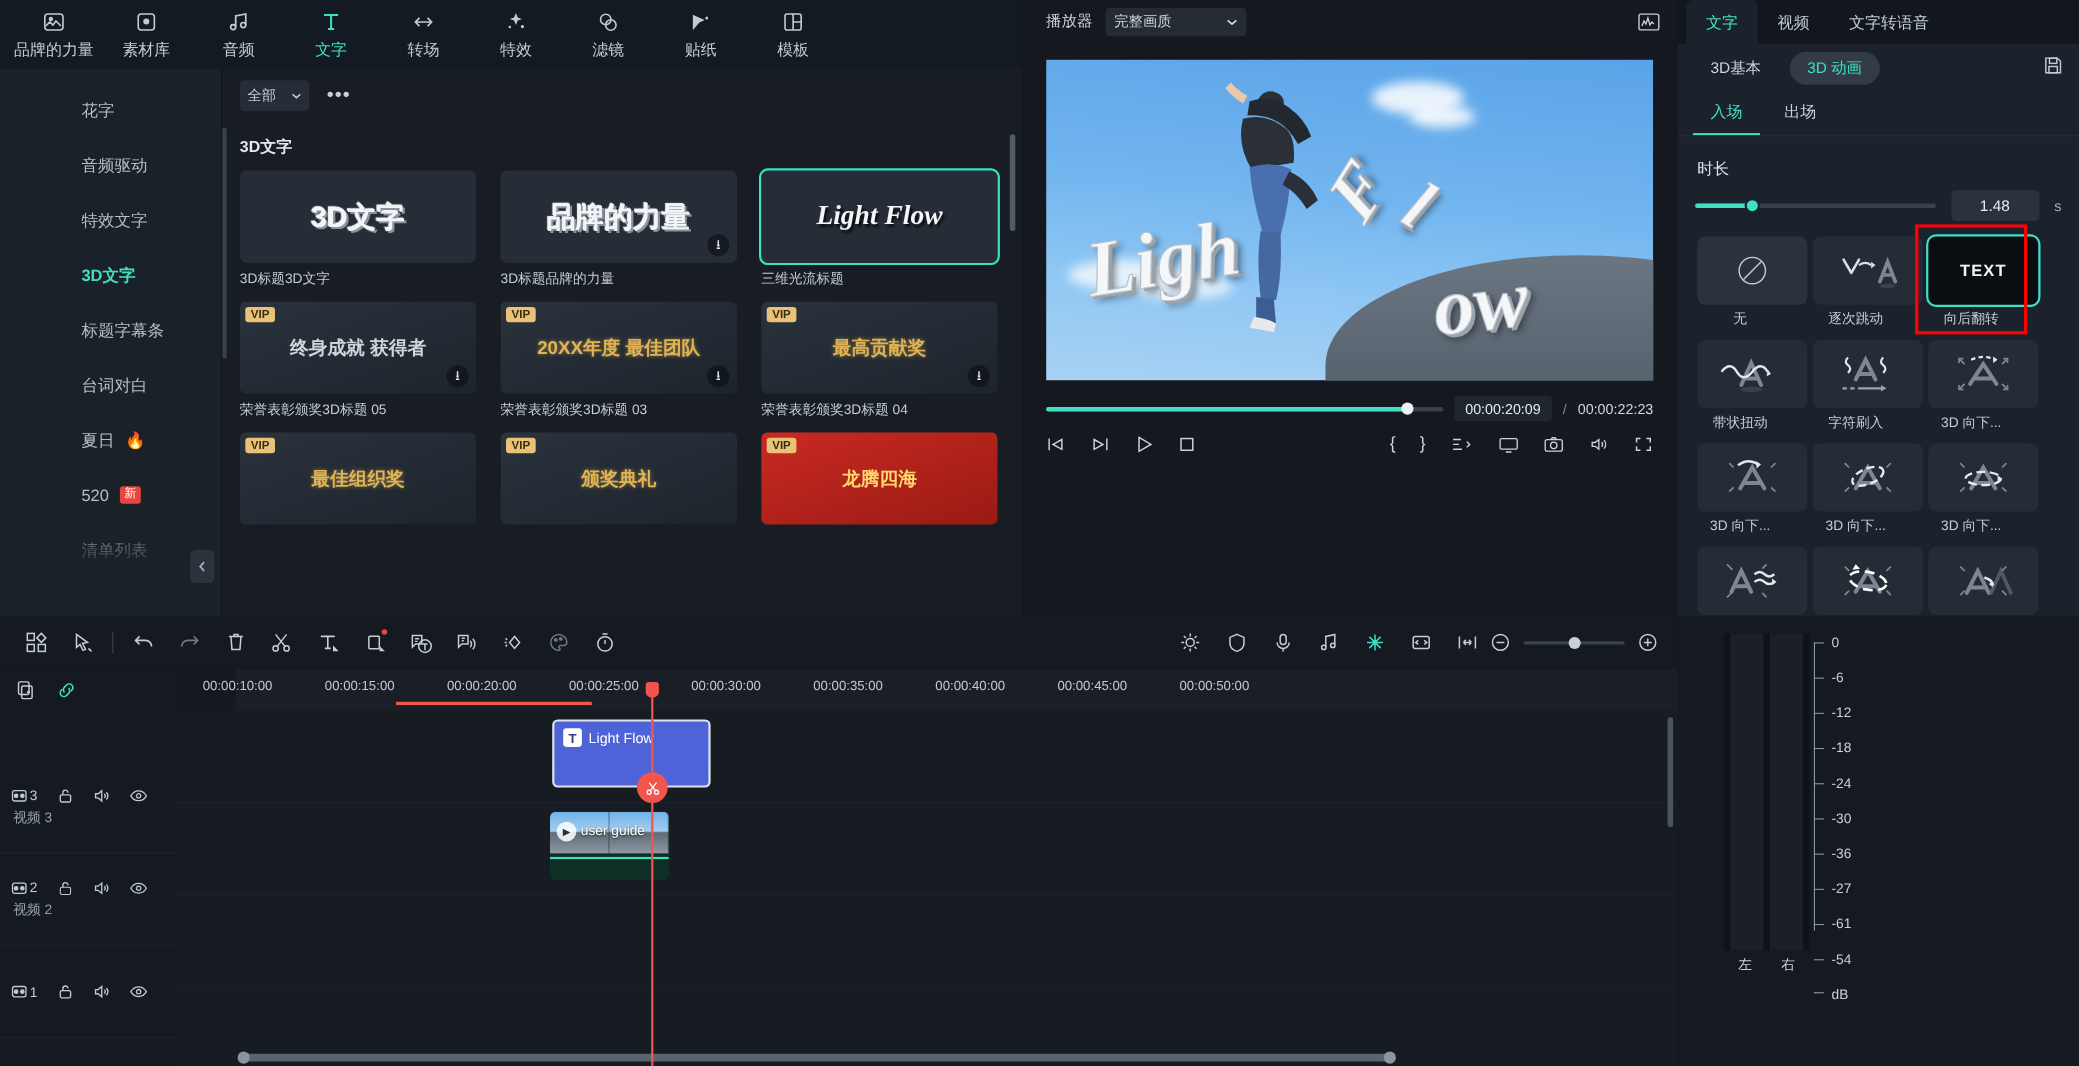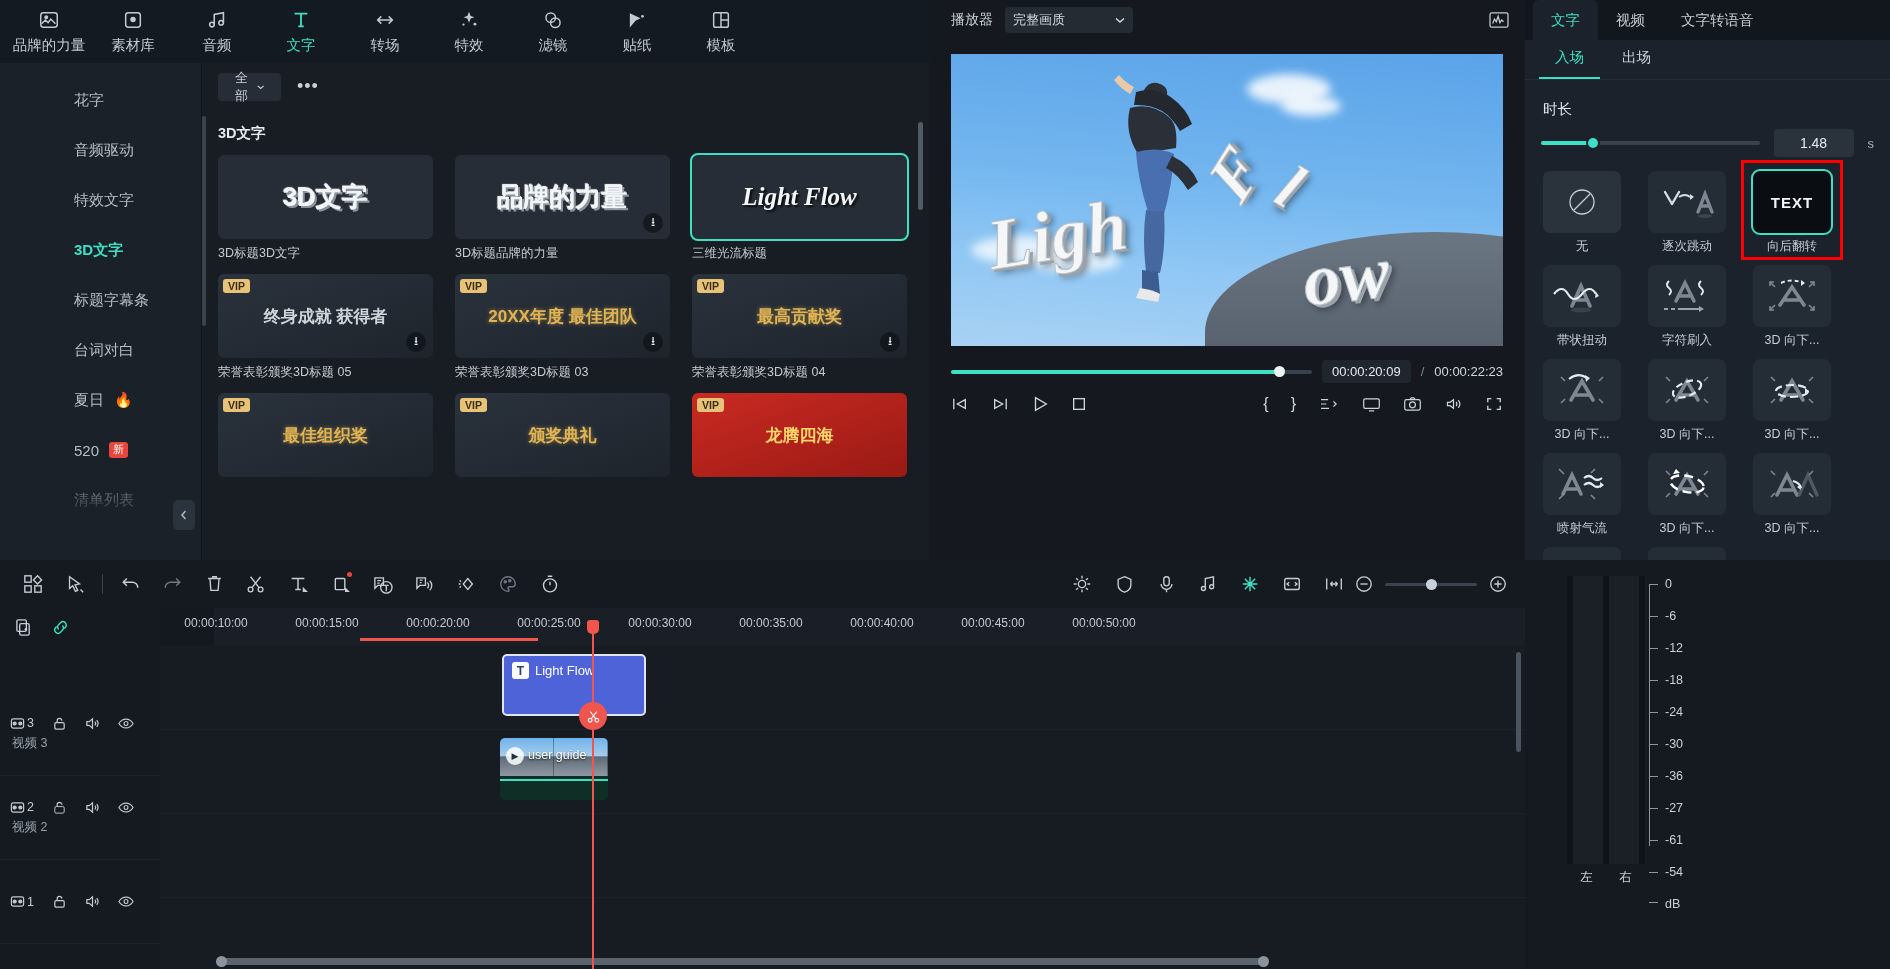--- a/index.html
+++ b/index.html
@@ -63,21 +63,21 @@
 
   .browser { flex: 1; display: flex; flex-direction: column; min-width: 0; background: #181d24; }
   .search-row {
     height: 47px; display: flex; align-items: center; gap: 10px;
     padding: 0 14px 0 16px; background: #181d24; flex-shrink: 0;
   }
   .search-box { flex: 1; display: flex; align-items: center; gap: 10px; color: #6d7782; font-size: 14px; }
   .filter-select {
     width: 63px; height: 28px; background: #262d36; border-radius: 4px;
     display: flex; align-items: center; justify-content: space-between;
-    padding: 0 17px; font-size: 13px; color: #c8cfd8; cursor: pointer;
+    padding: 0 7px; font-size: 13px; color: #c8cfd8; cursor: pointer;
   }
   .more-dots { color: #c8cfd8; font-size: 18px; cursor: pointer; padding: 0 6px; letter-spacing: 1px;}
 
   .grid-wrap { flex: 1; overflow: hidden; position: relative; background: #181d24; }
   .grid-scroll { padding: 10px 22px 0 16px; }
   .grid-title { font-size: 14.5px; color: #e6ebf0; margin: 4px 0 12px 0; font-weight: bold; }
   .tiles { display: grid; grid-template-columns: repeat(3, 1fr); gap: 12px 22px; }
   .tile { cursor: pointer; }
   .thumb {
     height: 84px; border-radius: 6px; background: #262d36; position: relative;
@@ -191,21 +191,21 @@
   .dur-fill { position: absolute; left:0; top:0; bottom:0; width: 24%; background: #3ee0c4; border-radius: 3px;}
   .dur-knob { position: absolute; left: 24%; top: 50%; width: 14px; height: 14px; margin: -7px 0 0 -7px;
               background: #3ee0c4; border-radius: 50%; border: 2px solid #1b222b;}
   .dur-val { width: 80px; height: 28px; background: #2a323c; border-radius: 4px; display: flex;
              align-items: center; justify-content: center; font-size: 14px; color: #e6ecf2; }
   .dur-unit { font-size: 13px; color: #aab3bd; }
 
   .anim-grid { display: grid; grid-template-columns: repeat(3, 78px); gap: 10px 27px; padding: 14px 18px 0 18px; }
   .anim-cell { cursor: pointer; position: relative; }
   .anim-thumb {
-    width: 78px; height: 62px; background: #242c35; border-radius: 7px;
+    width: 100px; height: 62px; background: #242c35; border-radius: 7px;
     display: flex; align-items: center; justify-content: center; overflow: hidden;
   }
   .anim-thumb.none { background: #2a323c; }
   .anim-thumb.sel { background: #0a0d11; outline: 2px solid #3ee0c4; }
   .anim-name { margin-top: 5px; font-size: 12.5px; color: #c4ccd5; text-align: center; white-space: nowrap; overflow: hidden; text-overflow: ellipsis; }
   .hl-box { position: absolute; left: -12px; top: -11px; width: 102px; height: 100px; border: 3px solid #ff0000; pointer-events: none;}
   .text-glyph { color: #f2f5f8; font-size: 15px; font-weight: bold; letter-spacing: 1px; position: relative;}
 
   .rp-footer { margin-top: auto; display: flex; align-items: center; gap: 10px; padding: 0 16px 18px 16px; }
   .btn {
@@ -622,20 +622,31 @@
           <span>文字</span>
         </div>
       <div class="rp-tab">
           <span>视频</span>
         </div>
       <div class="rp-tab">
           <span>文字转语音</span>
         </div>
     </div>
 
+    <div class="rp-sub">
+      <div class="seg"><span>3D基本</span></div>
+      <div class="seg active"><span>3D 动画</span></div>
+      <div class="save-ic">
+        <svg width="19" height="19" viewBox="0 0 20 20" fill="none" stroke="currentColor" stroke-width="1.4">
+            <path d="M3 3h11l3 3v11H3z"></path>
+            <rect x="6.5" y="3" width="7" height="5"></rect>
+            <rect x="6" y="11" width="8" height="6"></rect>
+          </svg>
+      </div>
+    </div>
 
     <div class="rp-io">
       <div class="io-tab active"><span>入场</span></div>
       <div class="io-tab"><span>出场</span></div>
     </div>
     <div class="rp-divider"></div>
 
     <div class="dur-label">时长</div>
     <div class="dur-row">
       <div class="dur-track">

